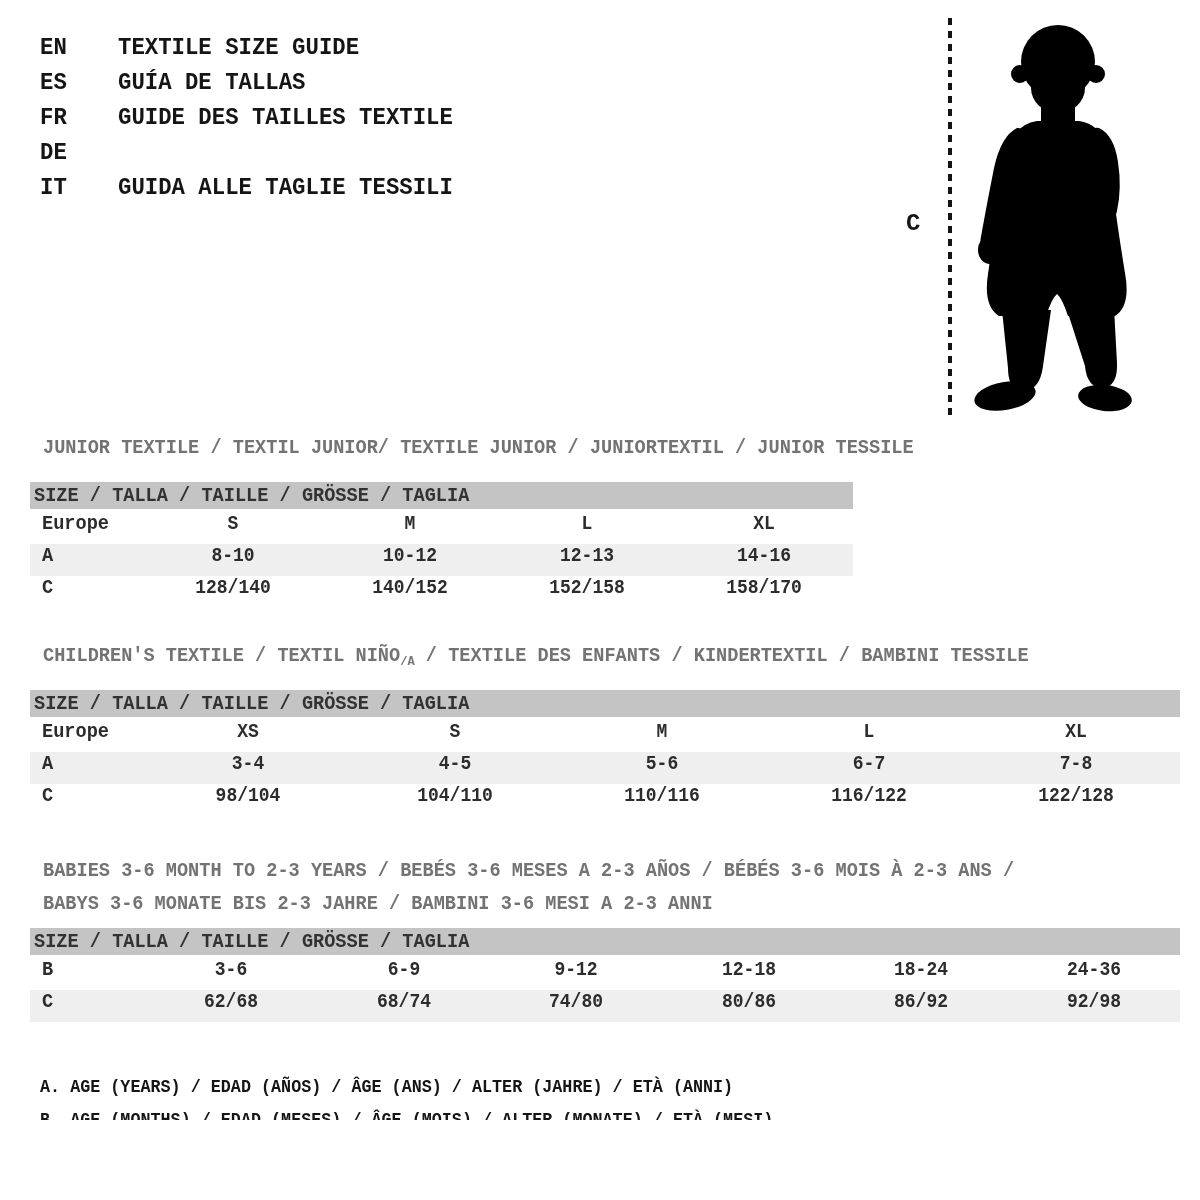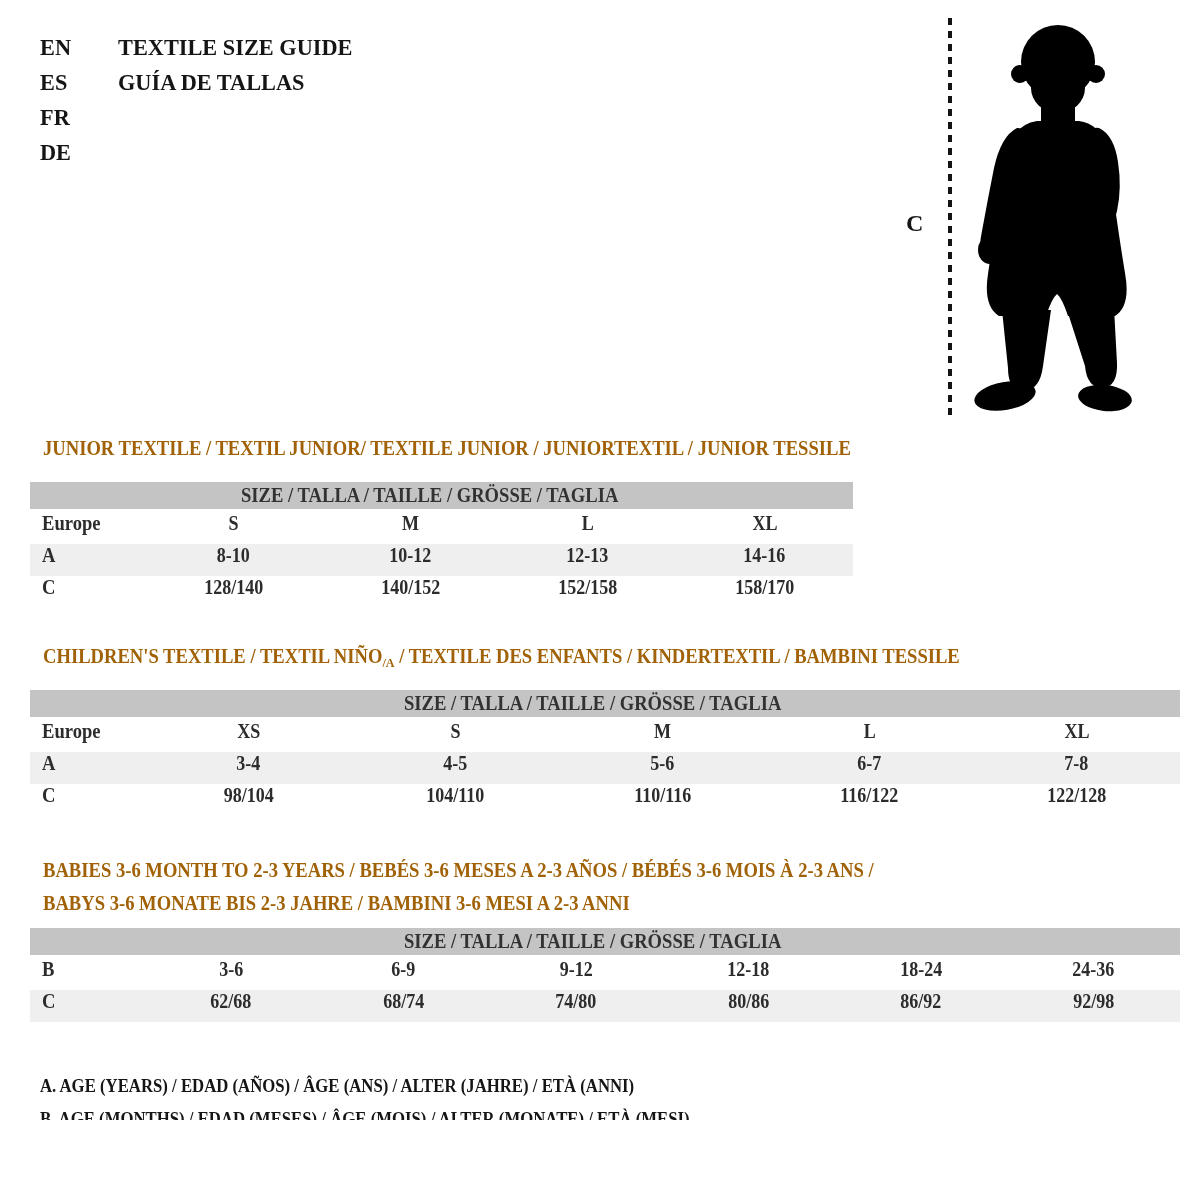--- a/index.html
+++ b/index.html
@@ -1,45 +1,45 @@
 <!DOCTYPE html>
 <html><head>
 <meta charset="utf-8">
 <style>
   html,body{margin:0;padding:0;background:#ffffff;}
   #canvas{
     position:relative;width:1200px;height:1120px;background:#ffffff;
-    font-family:Liberation Serif, serif;color:#111;overflow:hidden;
+    font-family:Liberation Mono, monospace;color:#111;overflow:hidden;
   }
   .cx{display:inline-block;transform:scaleX(0.93);transform-origin:0 50%;white-space:nowrap;}
   .cxc{display:inline-block;transform:scaleX(0.9);transform-origin:50% 50%;white-space:nowrap;}
 
   
   .lang-list{position:absolute;left:40px;top:30px;}
   .lang-row{display:flex;height:35px;align-items:center;}
   .lang-code{width:78px;font-size:24px;font-weight:700;color:#151515;}
   .lang-title{font-size:24px;font-weight:700;color:#151515;}
 
   
   .height-line{
     position:absolute;left:948px;top:18px;width:4px;height:398px;
     background:repeating-linear-gradient(to bottom,#141414 0 7px,transparent 7px 13px);
   }
   .figure-label{position:absolute;left:906px;top:210px;font-size:24px;font-weight:700;color:#151515;}
   .baby-svg{position:absolute;left:965px;top:18px;width:172px;height:400px;}
 
   
-  .sec-heading{position:absolute;left:43px;font-size:20px;font-weight:700;color:#a16207;line-height:24px;}
+  .sec-heading{position:absolute;left:43px;font-size:20px;font-weight:700;color:#737373;line-height:24px;}
   .sub-a{font-size:13px;vertical-align:-4px;font-weight:700;}
 
   
   .size-table{position:absolute;left:30px;}
   .w-junior{width:823px;}
   .w-wide{width:1150px;}
-  .bar{height:27px;background:#c4c4c4;display:flex;align-items:center;padding-left:4px;box-sizing:border-box;margin-bottom:3px;justify-content:center;}
+  .bar{height:27px;background:#c4c4c4;display:flex;align-items:center;padding-left:4px;box-sizing:border-box;margin-bottom:3px;}
   .bar-label{font-size:20px;font-weight:700;color:#323232;}
   .trow{display:flex;height:32px;align-items:flex-start;}
   .trow.shaded{background:#efefef;}
   .tlabel{width:115px;padding-left:12px;box-sizing:border-box;font-size:20px;font-weight:700;color:#2c2c2c;}
   .tcell{flex:1;text-align:center;font-size:20px;font-weight:700;color:#2c2c2c;}
 
   
   .legend{position:absolute;left:40px;top:1070px;}
   .legend-line{height:33px;display:flex;align-items:center;font-size:18px;font-weight:700;color:#151515;}
 </style>
@@ -52,23 +52,28 @@
     <div class="lang-row">
       <span class="lang-code"><span class="cx">EN</span></span>
       <span class="lang-title"><span class="cx">TEXTILE SIZE GUIDE</span></span>
     </div>
     <div class="lang-row">
       <span class="lang-code"><span class="cx">ES</span></span>
       <span class="lang-title"><span class="cx">GUÍA DE TALLAS</span></span>
     </div>
     <div class="lang-row">
       <span class="lang-code"><span class="cx">FR</span></span>
+      <span class="lang-title"><span class="cx">GUIDE DES TAILLES TEXTILE</span></span>
     </div>
     <div class="lang-row">
       <span class="lang-code"><span class="cx">DE</span></span>
+    </div>
+    <div class="lang-row">
+      <span class="lang-code"><span class="cx">IT</span></span>
+      <span class="lang-title"><span class="cx">GUIDA ALLE TAGLIE TESSILI</span></span>
     </div>
   </div>
 
   <div class="height-line"></div>
   <div class="figure-label">C</div>
   <svg class="baby-svg" viewBox="0 0 172 400" xmlns="http://www.w3.org/2000/svg">
     <g fill="#000000">
       <ellipse cx="93" cy="44" rx="37" ry="37"></ellipse>
       <circle cx="55" cy="56" r="9"></circle>
       <circle cx="131" cy="56" r="9"></circle>

